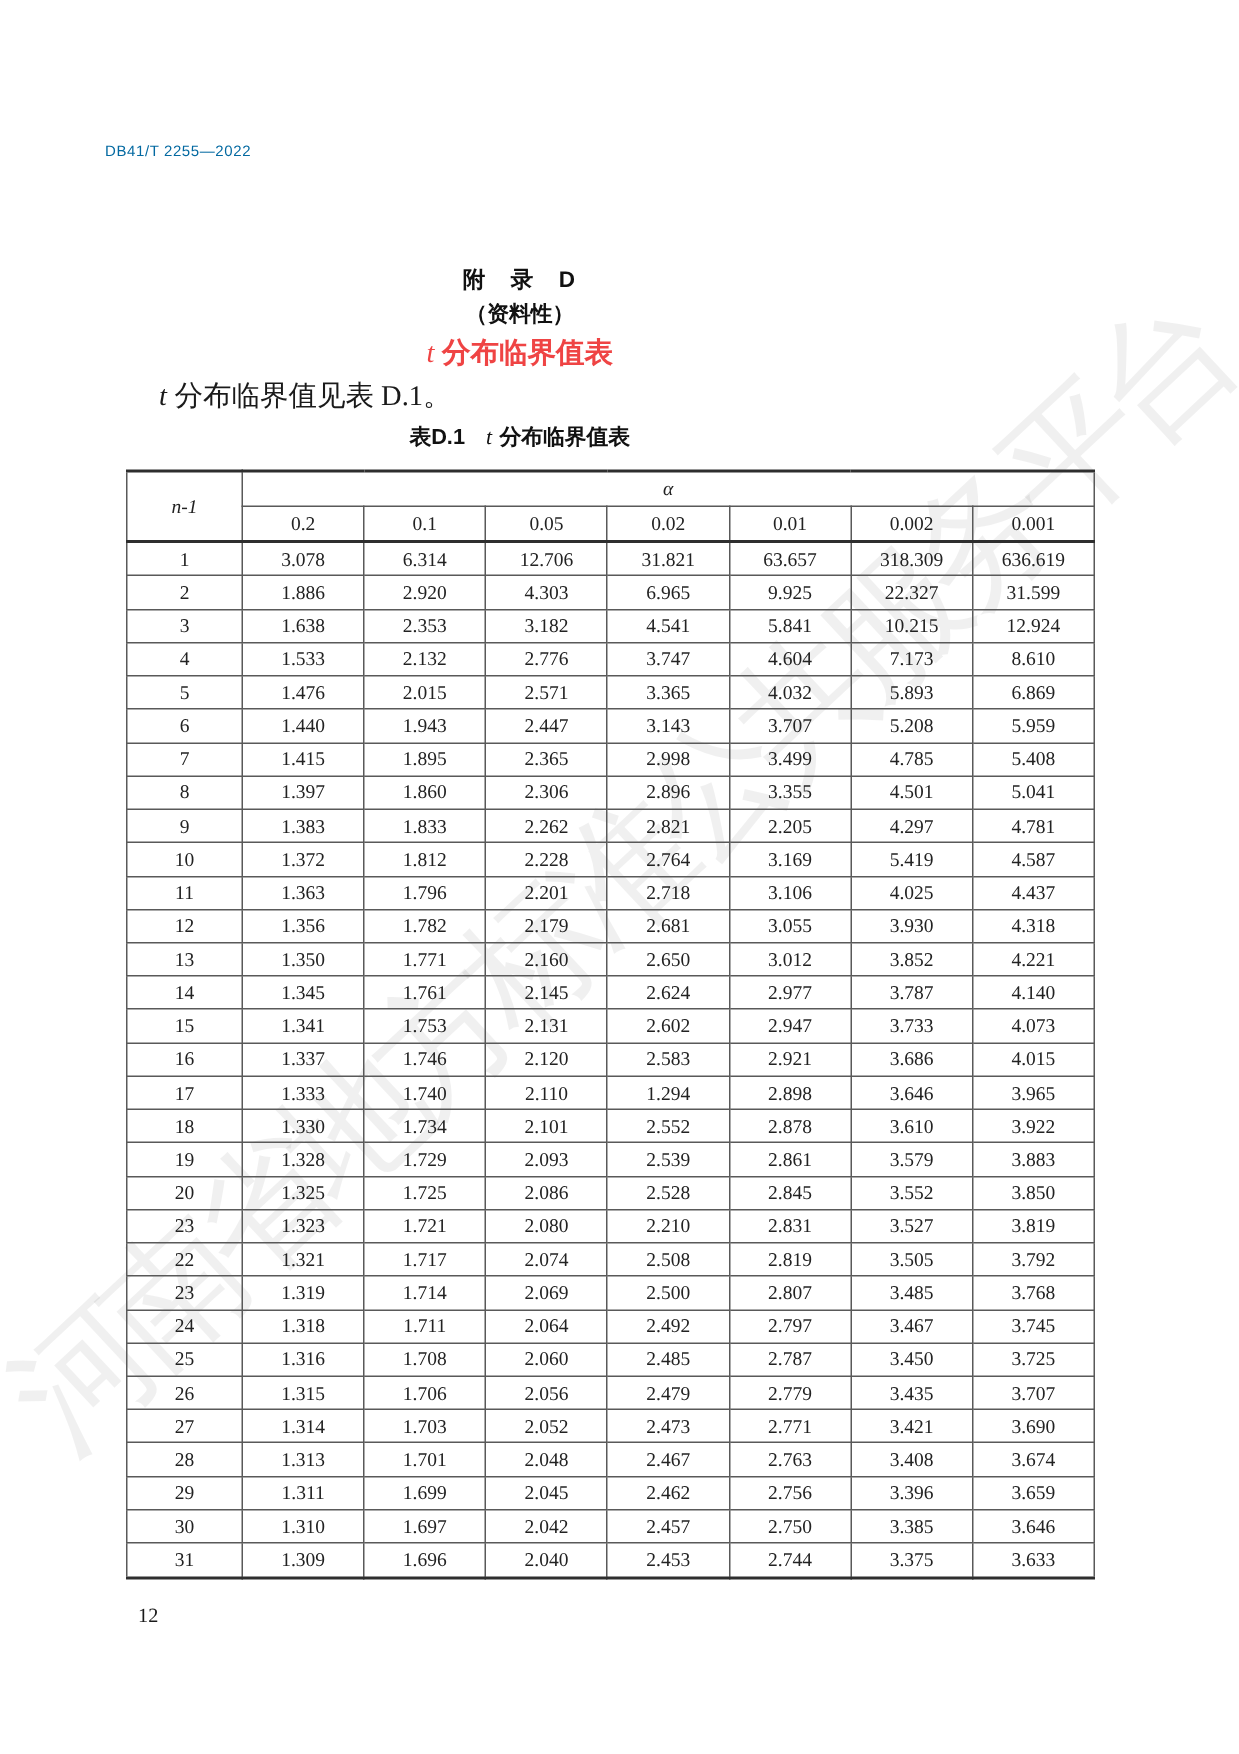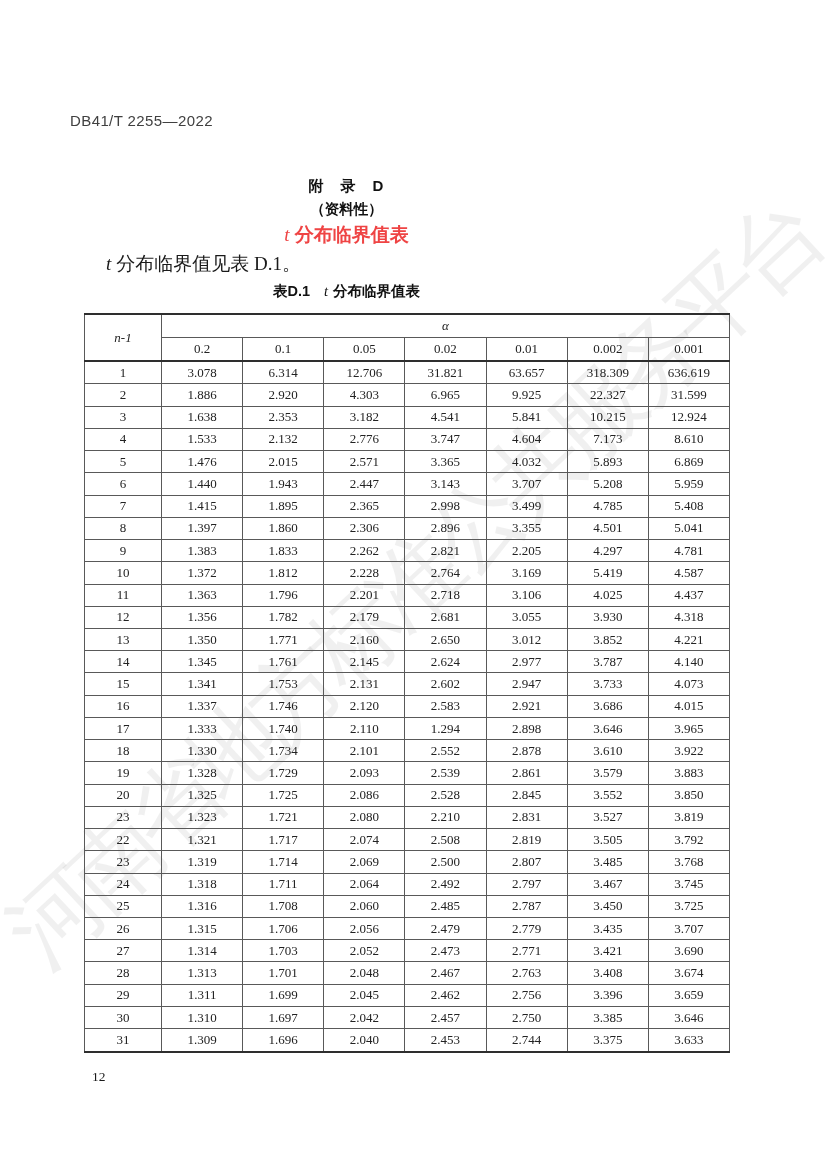--- a/index.html
+++ b/index.html
@@ -11,21 +11,21 @@
     position:absolute; left:50%; top:50%;
     transform:translate(-50%,-50%) rotate(-43deg);
     font-family:"Liberation Sans","DejaVu Sans",sans-serif;
     font-size:92px; letter-spacing:-10px; white-space:nowrap;
     color:rgba(0,0,0,0.06); z-index:0; pointer-events:none; user-select:none;
   }
   .content { position:relative; z-index:1; }
   .doc-number {
     position:absolute; left:70px; top:96px;
     font-family:"Liberation Sans","DejaVu Sans",sans-serif;
-    font-size:15px; letter-spacing:0.4px; color:#404040;margin-top:16px;
+    font-size:10px; letter-spacing:0.4px; color:#0369a1;
   }
   .center-line { position:absolute; left:0; width:693px; text-align:center; }
   .appendix-label {
     top:177px; font-family:"Liberation Sans",sans-serif; font-weight:bold;
     font-size:15px; letter-spacing:1px; color:#111;
   }
   .appendix-kind {
     top:200px; font-family:"Liberation Sans",sans-serif; font-weight:bold;
     font-size:14.5px; color:#111;
   }

